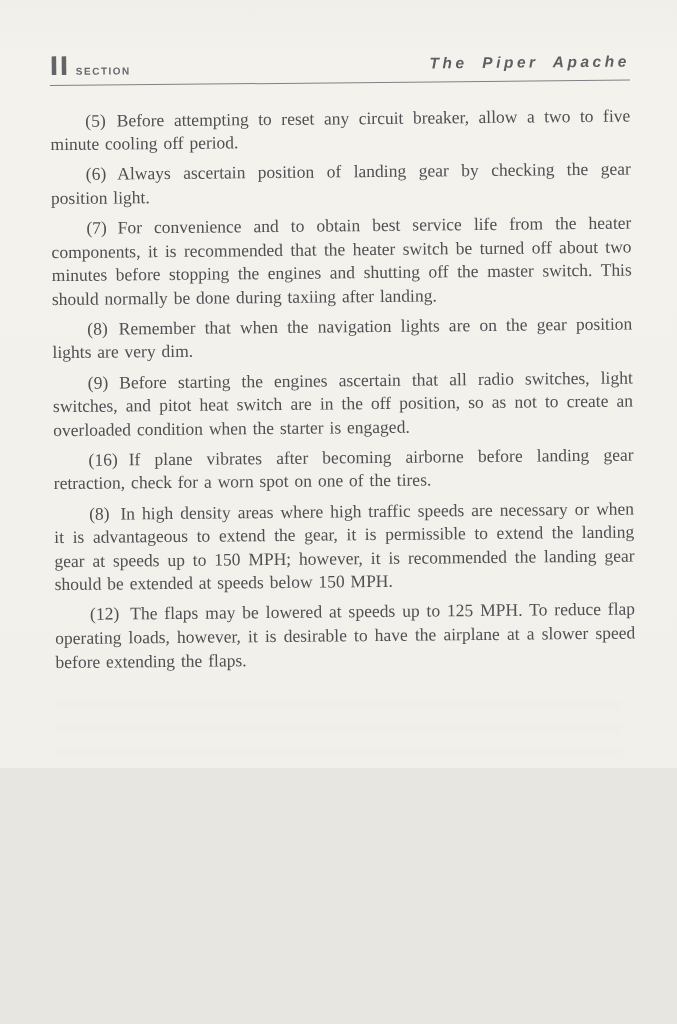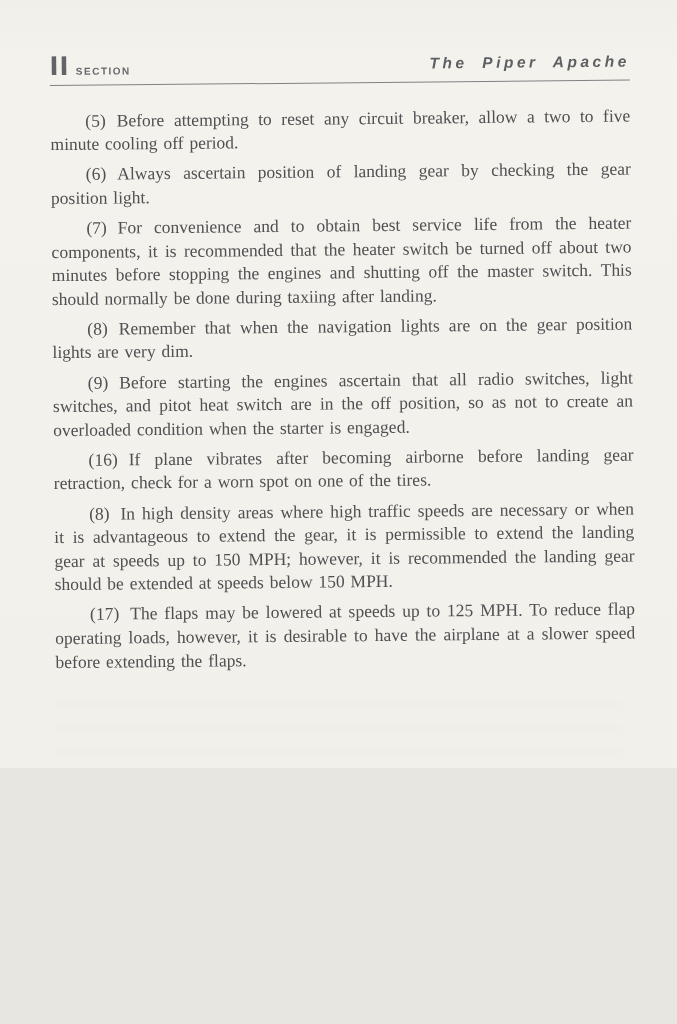--- a/index.html
+++ b/index.html
@@ -126,20 +126,20 @@
     <div class="header-rule"></div>
 
     <main class="body-text">
       <p><span class="pnum">(5)</span><span>Before attempting to reset any circuit breaker, allow a two to five minute cooling off period.</span></p>
       <p><span class="pnum">(6)</span><span>Always ascertain position of landing gear by checking the gear position light.</span></p>
       <p><span class="pnum">(7)</span><span>For convenience and to obtain best service life from the heater components, it is recommended that the heater switch be turned off about two minutes before stopping the engines and shutting off the master switch.  This should normally be done during taxiing after landing.</span></p>
       <p><span class="pnum">(8)</span><span>Remember that when the navigation lights are on the gear position lights are very dim.</span></p>
       <p><span class="pnum">(9)</span><span>Before starting the engines ascertain that all radio switches, light switches, and pitot heat switch are in the off position, so as not to create an overloaded condition when the starter is engaged.</span></p>
       <p><span class="pnum">(16)</span><span>If plane vibrates after becoming airborne before landing gear retraction, check for a worn spot on one of the tires.</span></p>
       <p><span class="pnum">(8)</span><span>In high density areas where high traffic speeds are necessary or when it is advantageous to extend the gear, it is permissible to extend the landing gear at speeds up to 150 MPH; however, it is recommended the landing gear should be extended at speeds below 150 MPH.</span></p>
-      <p><span class="pnum">(17)</span><span>The flaps may be lowered at speeds up to 125 MPH.  To reduce flap operating loads, however, it is desirable to have the airplane at a slower speed before extending the flaps.</span></p>
+      <p><span class="pnum">(12)</span><span>The flaps may be lowered at speeds up to 125 MPH.  To reduce flap operating loads, however, it is desirable to have the airplane at a slower speed before extending the flaps.</span></p>
     </main>
 
   </div>
 
   <div class="ghosting"></div>
 
 </div>
 
 </body></html>

